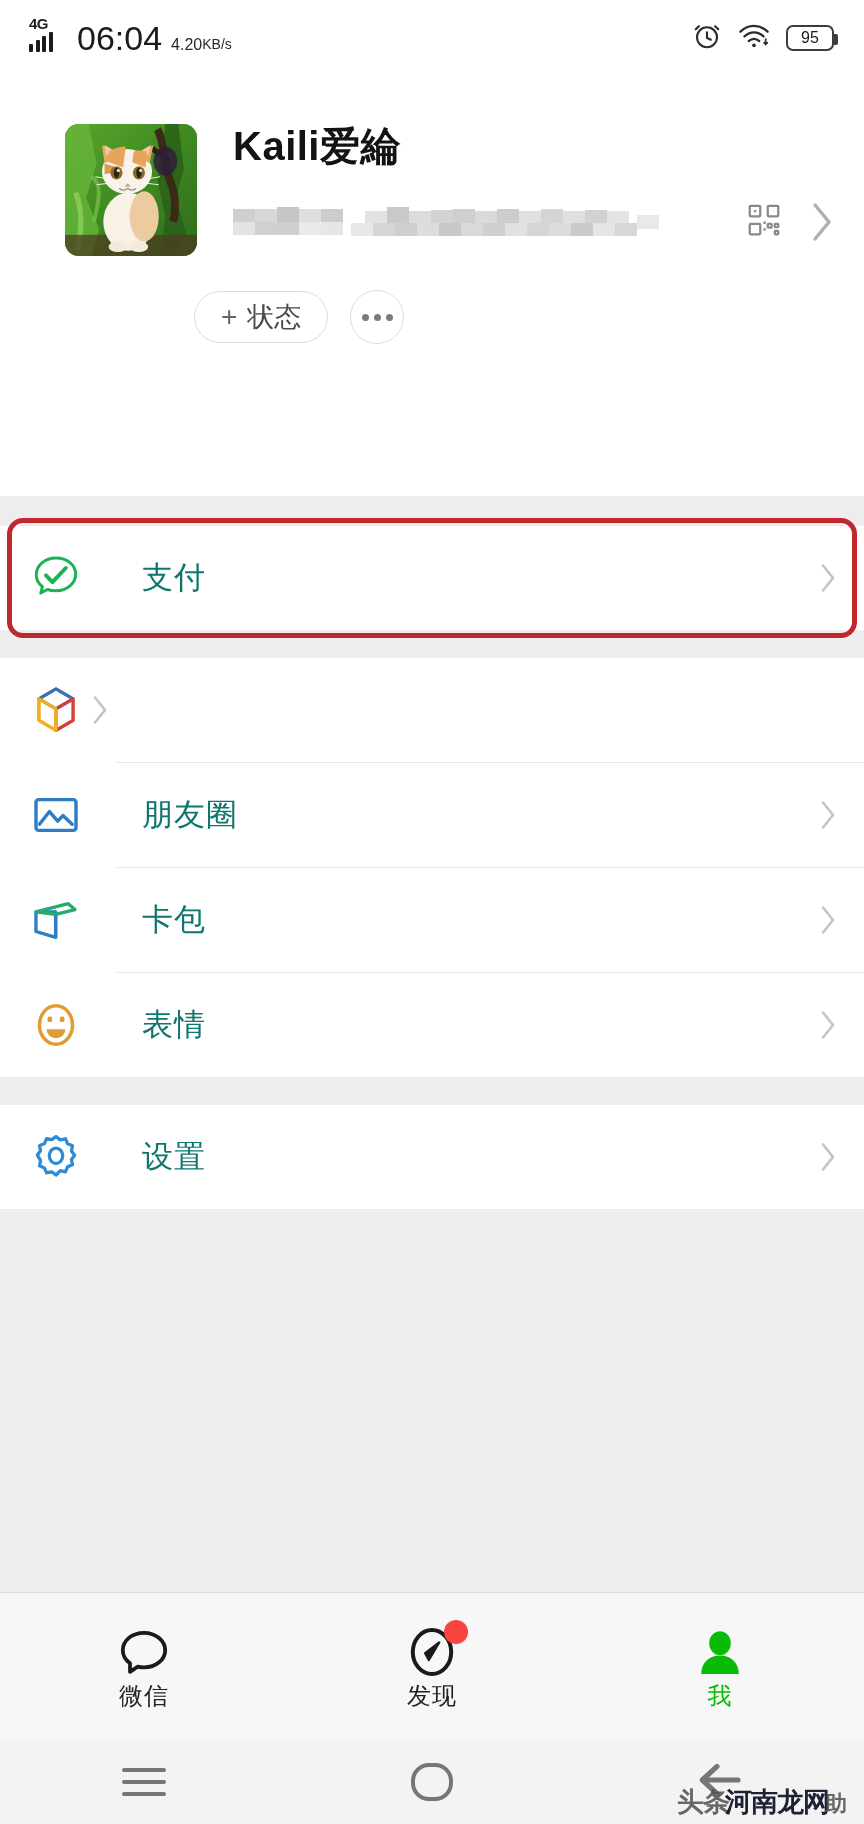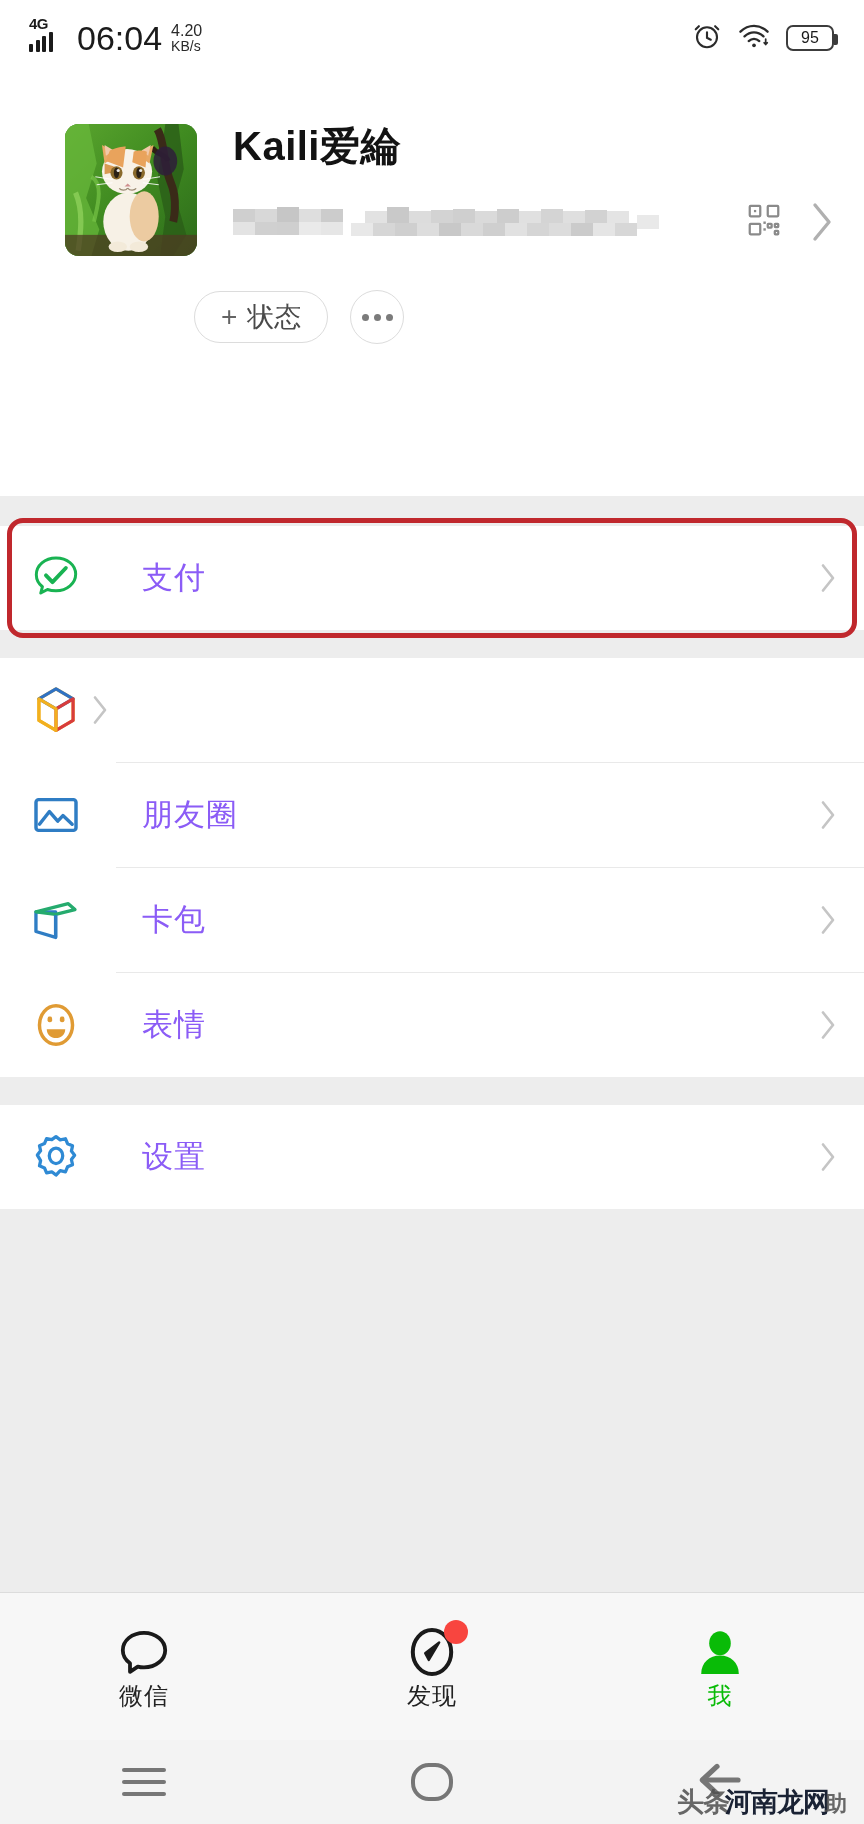--- a/index.html
+++ b/index.html
@@ -19,21 +19,21 @@
     padding:0 30px 0 28px;
   }
   .sb-left { display:flex; align-items:flex-end; gap:9px; }
   .sig-wrap { position:relative; width:40px; height:40px; }
   .sig-4g { position:absolute; top:-2px; left:1px; font-size:15px; font-weight:bold; color:#1b1b1b; letter-spacing:-0.5px; line-height:1;}
   .bars { position:absolute; bottom:6px; left:1px; display:flex; align-items:flex-end; gap:2.5px; }
   .bars i { display:block; width:4px; background:#1b1b1b; border-radius:1px; }
   .bars i:nth-child(1){height:8px;} .bars i:nth-child(2){height:12px;}
   .bars i:nth-child(3){height:16px;} .bars i:nth-child(4){height:20px;}
   .clock { font-size:34px; color:#1b1b1b; line-height:1; letter-spacing:0px; margin-bottom:3px; font-weight:400;}
-  .netspeed { display:flex; flex-direction:column; align-items:flex-start; line-height:1.05; margin-bottom:4px; }
+  .netspeed { display:flex; flex-direction:row; align-items:flex-start; line-height:1.05; margin-bottom:4px; }
   .netspeed span { font-size:16px; color:#2a2a2a; }
   .netspeed span.u { font-size:14px; }
   .sb-right { display:flex; align-items:center; gap:16px; }
   .ic { display:block; }
   .battery {
     width:48px; height:26px; border:2.5px solid #3c3c3c; border-radius:7px;
     display:flex; align-items:center; justify-content:center; position:relative;
   }
   .battery:after{ content:""; position:absolute; right:-6px; top:7px; width:4px;height:11px;
     background:#3c3c3c; border-radius:0 2px 2px 0;}
@@ -74,21 +74,21 @@
   .gap { background:#ededed; flex:0 0 auto; }
   .gap.g1 { height:30px; }
   .gap.g2 { height:28px; }
   .gap.g3 { height:28px; }
   .group { background:#ffffff; }
   .row {
     display:flex; align-items:center; height:104px; padding-left:26px; padding-right:26px;
     position:relative; background:#fff;
   }
   .row .ricon { width:60px; flex:0 0 60px; display:flex; align-items:center; justify-content:center; }
-  .row .rlabel { font-size:31px; color:#8b5cf6; margin-left:56px; letter-spacing:1px; flex:1; }
+  .row .rlabel { font-size:31px; color:#0f766e; margin-left:56px; letter-spacing:1px; flex:1; }
   .row .rchev { width:24px; display:flex; align-items:center; justify-content:flex-end; }
   .sep { height:1px; background:#e9e9e9; margin-left:116px; }
 
   
   .hl-wrap { position:relative; }
   .hl-box {
     position:absolute; left:7px; right:7px; top:-8px; bottom:-8px;
     border:5px solid #c0282d; border-radius:16px; pointer-events:none; z-index:5;
   }
 

